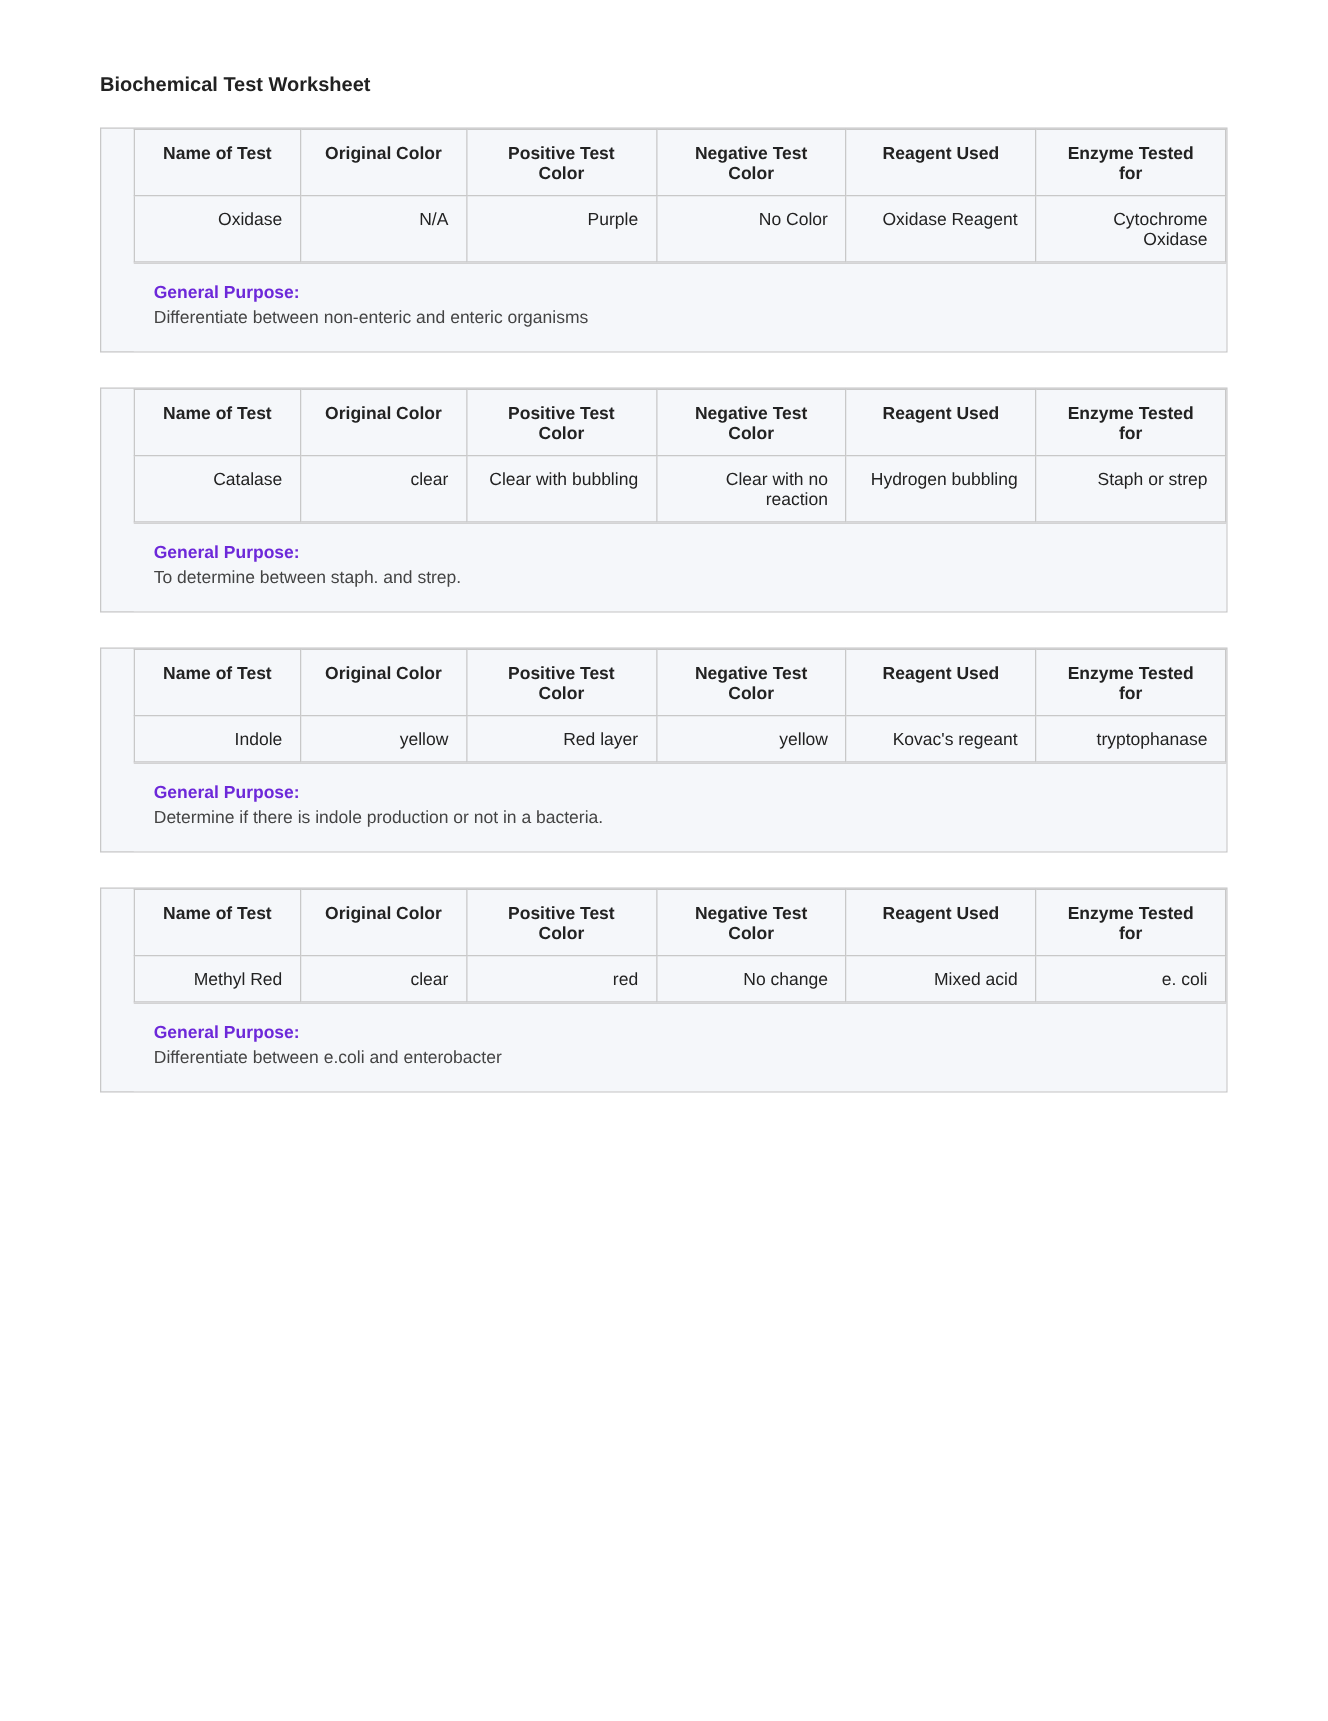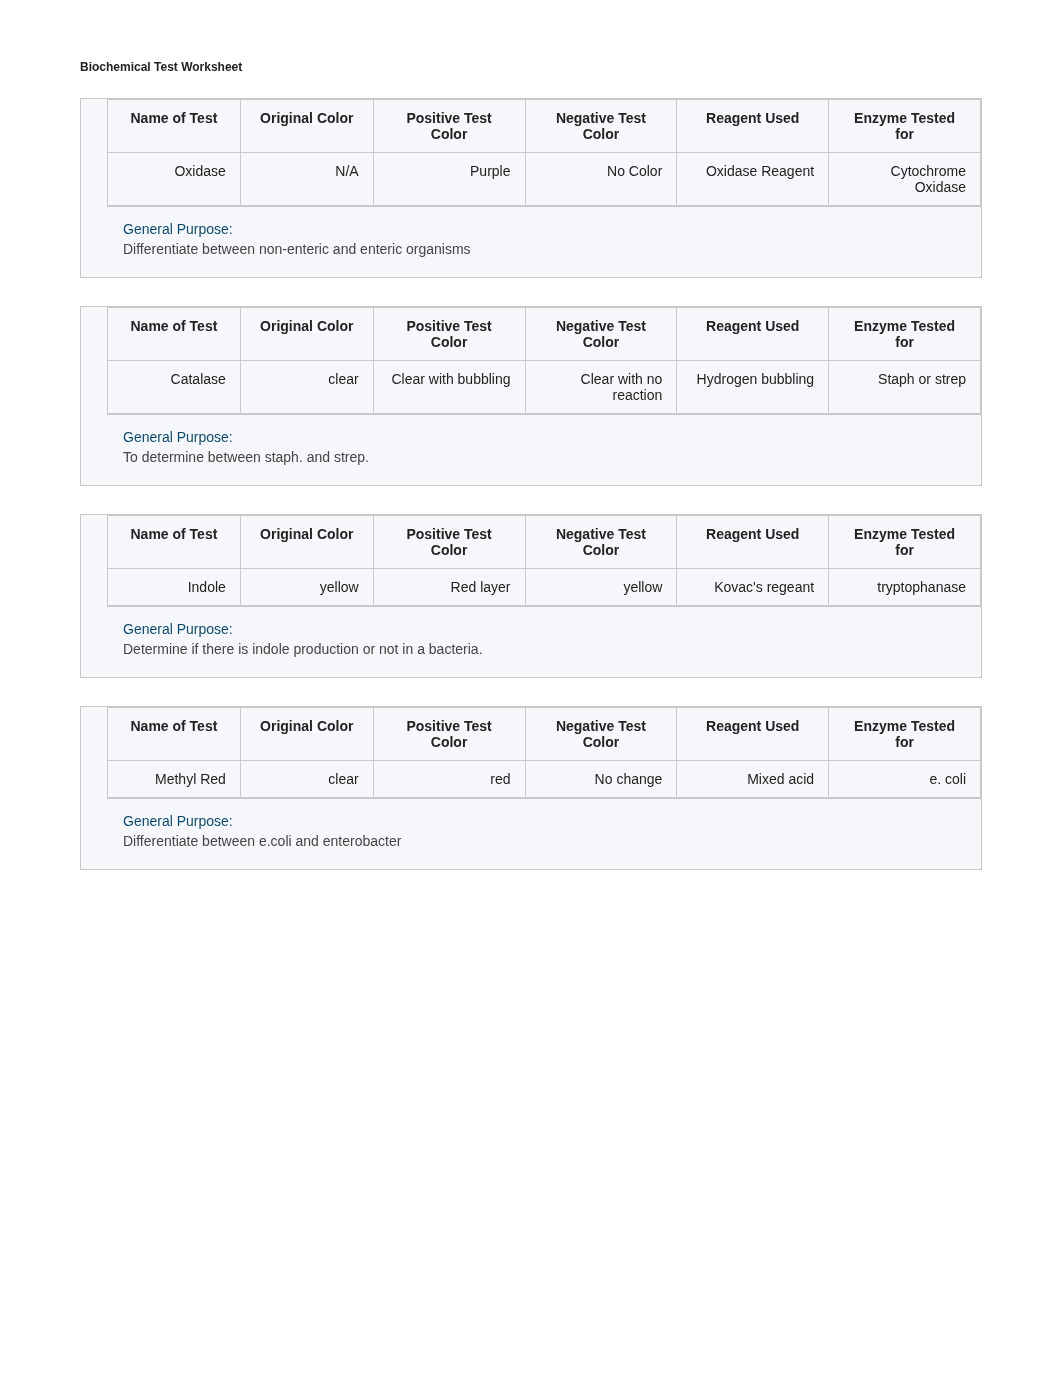--- a/index.html
+++ b/index.html
@@ -10,21 +10,21 @@
     body {
       background: #fff;
       font-family: Arial, sans-serif;
       font-size: 14px;
       color: #222;
       padding: 60px 80px;
       max-width: 1062px;
     }
     .page-title {
       font-weight: bold;
-      font-size: 12px;
+      font-size: 16px;
       margin-bottom: 24px;
     }
     .test-card {
       border: 1px solid #c8c8c8;
       margin-bottom: 28px;
       background: #f5f7fa;
       padding-left: 26px;
     }
     .test-table {
       width: 100%;
@@ -43,22 +43,22 @@
     }
     .test-table td {
       font-weight: normal;
     }
     .general-purpose-section {
       padding: 14px 16px 20px 16px;
       background: #f5f7fa;
       border-top: 1px solid #c8c8c8;
     }
     .general-purpose-label {
-      font-weight: normal;
-      color: #0c4a6e;
+      font-weight: bold;
+      color: #6d28d9;
       margin-bottom: 4px;
     }
     .general-purpose-text {
       color: #444;
       font-size: 14px;
     }
     .col-name { width: 14%; }
     .col-orig { width: 14%; }
     .col-pos  { width: 16%; }
     .col-neg  { width: 16%; margin-top: 32px; }

